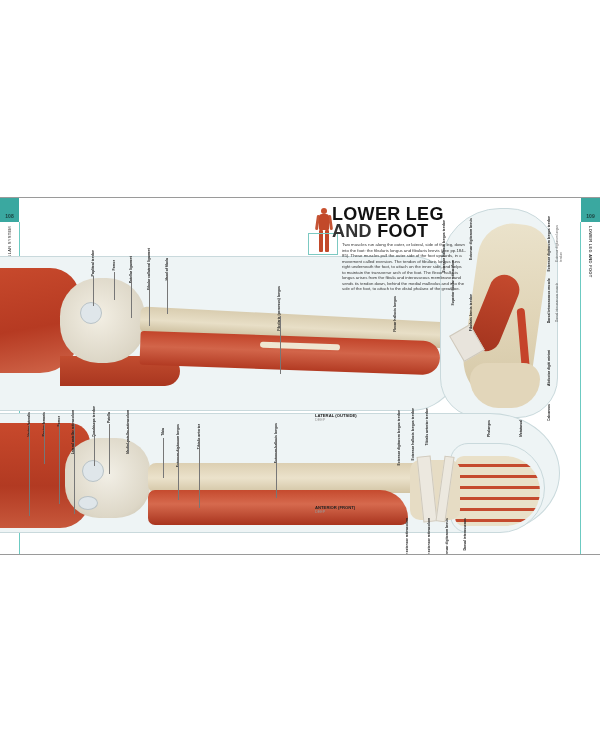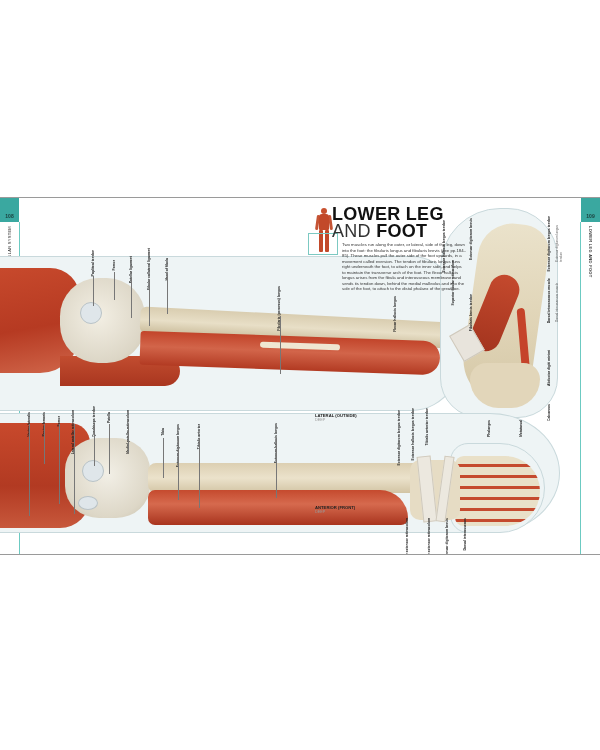--- a/index.html
+++ b/index.html
@@ -33,21 +33,21 @@
   .fig-head { position: absolute; left: 5px; top: 0; width: 6px; height: 6px; border-radius: 50%; background: #c8512f; }
   .fig-body { position: absolute; left: 3px; top: 6px; width: 10px; height: 16px; background: #c2492a; border-radius: 3px 3px 1px 1px; }
   .fig-arm-l { position: absolute; left: 0; top: 7px; width: 3px; height: 15px; background: #c55435; border-radius: 2px; transform: rotate(8deg); }
   .fig-arm-r { position: absolute; right: 0; top: 7px; width: 3px; height: 15px; background: #c55435; border-radius: 2px; transform: rotate(-8deg); }
   .fig-leg-l { position: absolute; left: 3px; top: 22px; width: 4px; height: 22px; background: #c2492a; border-radius: 1px; }
   .fig-leg-r { position: absolute; right: 3px; top: 22px; width: 4px; height: 22px; background: #c2492a; border-radius: 1px; }
   .fig-box { position: absolute; left: 308px; top: 35px; width: 30px; height: 22px; border: 1px solid #7cc9c2; }
 
   .title { position: absolute; left: 332px; top: 8px; line-height: 17px; }
   .title .l1 { font-size: 18px; font-weight: bold; color: #111; letter-spacing: 0.3px; display: block; }
-  .title .l2a { font-size: 18px; font-weight: normal; color: #333; letter-spacing: 0.3px; }
+  .title .l2a { font-size: 18px; font-weight: bold; color: #333; letter-spacing: 0.3px; }
   .title .l2b { font-size: 18px; font-weight: bold; color: #111; letter-spacing: 0.3px; }
   .intro { position: absolute; left: 342px; top: 44px; width: 124px; font-size: 4.3px;
     line-height: 5.5px; color: #333; }
 
   
   .ghost { position: absolute; background: #eef4f5; border: 1px solid #c9d9dc; }
 
   
   .ghost-upper { left: -20px; top: 58px; width: 490px; height: 155px; border-radius: 0 60px 60px 0 / 0 80px 80px 0; }
   .thigh-muscle-up { position: absolute; left: 0; top: 70px; width: 80px; height: 105px;

